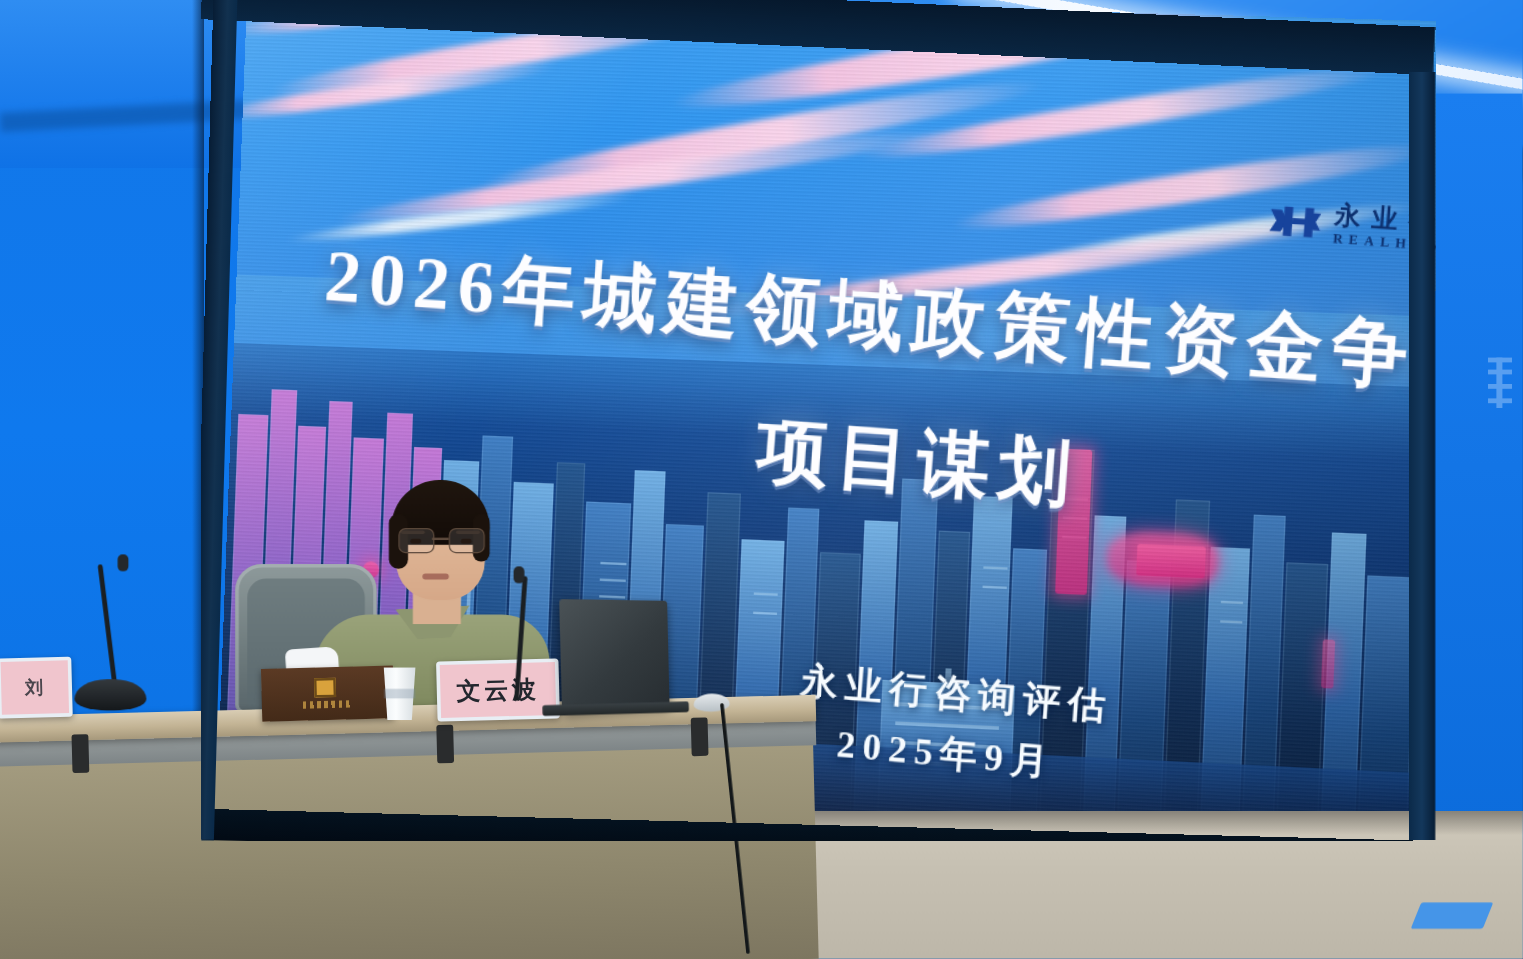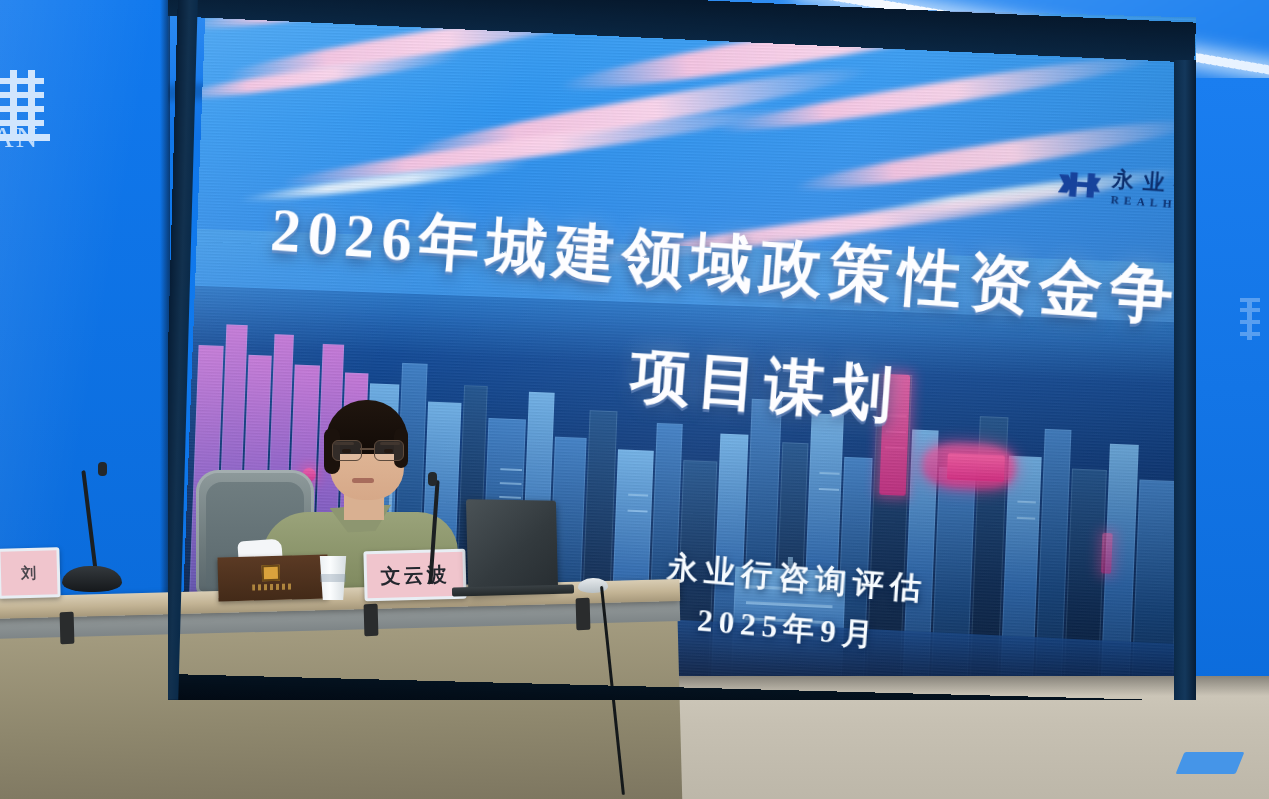--- a/index.html
+++ b/index.html
@@ -216,37 +216,20 @@
 
 <div id="stage">
 
   <div class="room-wall"></div>
   <div class="ceiling"></div>
   <div class="ceiling-shade"></div>
   <div class="ceiling-dark"></div>
   <div class="led-strip"></div>
   <div class="ceiling-edge"></div>
 
-  <div class="left-panel">
-    <div class="left-panel-sheen"></div>
-    <div class="wall-logo">
-      <svg width="70" height="110" viewBox="0 0 70 110">
-        <g fill="#eaf4ff" opacity="0.95">
-          <rect x="4" y="18" width="56" height="6"></rect>
-          <rect x="4" y="32" width="56" height="6"></rect>
-          <rect x="4" y="46" width="56" height="6"></rect>
-          <rect x="4" y="60" width="56" height="6"></rect>
-          <rect x="4" y="74" width="62" height="7"></rect>
-          <rect x="26" y="10" width="7" height="70"></rect>
-          <rect x="44" y="10" width="7" height="70"></rect>
-        </g>
-      </svg>
-    </div>
-    <div class="wall-logo-text">AN</div>
-  </div>
   <div class="left-edge-dark"></div>
 
   <div class="screen-wrap">
 
     <div class="screen">
 
       <div class="sky">
         <div class="cloud" style="left:20px;top:28px;width:330px;height:20px;transform:rotate(-10deg);"></div>
         <div class="cloud" style="left:60px;top:64px;width:420px;height:24px;transform:rotate(-11deg);"></div>
         <div class="cloud" style="left:10px;top:104px;width:300px;height:17px;transform:rotate(-10deg);"></div>

